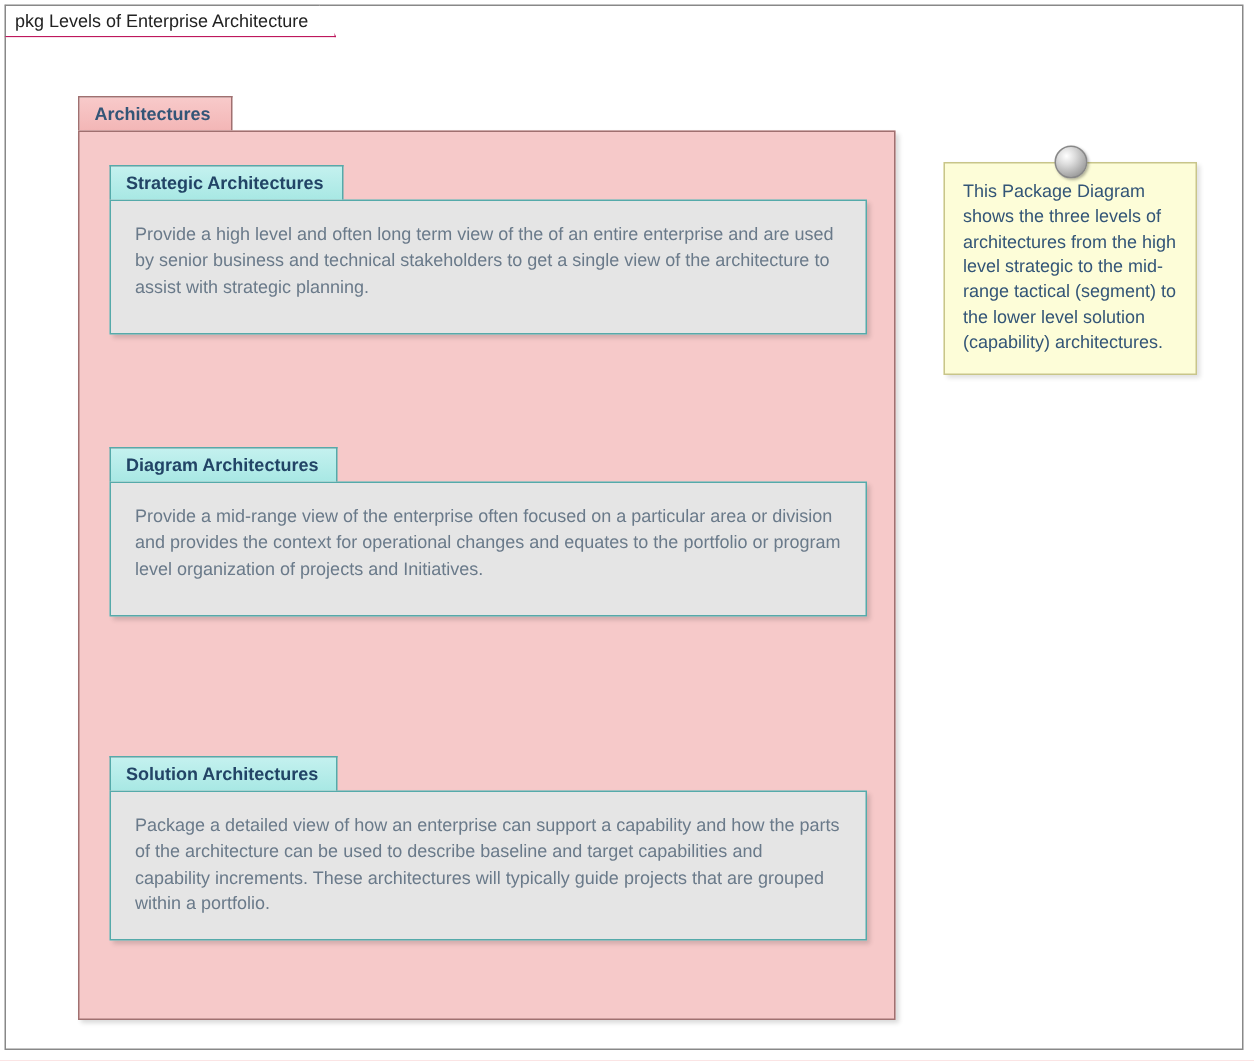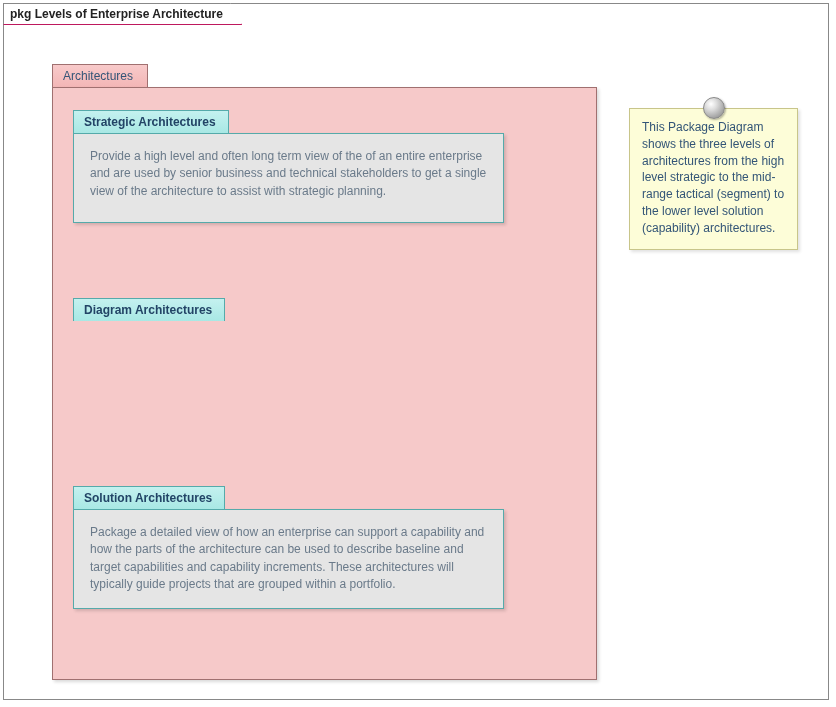--- a/index.html
+++ b/index.html
@@ -25,54 +25,54 @@
   }
   .frame-tab {
     position: absolute;
     top: -1px;
     left: -1px;
     padding: 3px 8px 3px 6px;
     border: 1px solid #be185d;
     border-top: 1px solid #888;
     border-left: 1px solid #888;
     background: #fff;
-    font-weight: bold;
+    font-weight: normal;
     color: #222;
     clip-path: polygon(0 0, calc(100% - 12px) 0, 100% 100%, 0 100%);
     padding-right: 18px;
   }
   .pkg-outer {
     position: absolute;
     left: 48px;
     top: 60px;
     width: 545px;
     height: 622px;
   }
   .pkg-tab {
     position: relative;
     display: inline-block;
     background: linear-gradient(#f8caca, #f3b6b6);
     border: 1px solid #a07070;
     border-bottom: none;
     padding: 4px 14px 4px 10px;
     color: #357;
-    font-weight: 400;
+    font-weight: 700;
   }
   .pkg-body {
     background: #f6c9c9;
     border: 1px solid #a07070;
     width: 100%;
     height: 593px;
     position: relative;
     box-shadow: 2px 2px 3px rgba(0,0,0,0.15);
   }
   .inner-pkg {
     position: absolute;
     left: 20px;
-    width: 431px;
+    width: 505px;
   }
   .inner-pkg .inner-tab {
     display: inline-block;
     background: linear-gradient(#c4f1ef, #a8e8e4);
     border: 1px solid #5aa;
     border-bottom: none;
     padding: 4px 12px 4px 10px;
     color: #246;
     font-weight: 600;
   }
@@ -80,21 +80,21 @@
     background: #e5e5e5;
     border: 1px solid #5aa;
     padding: 14px 16px;
     color: #6a7a8a;
     line-height: 1.45;
     box-shadow: 2px 2px 3px rgba(0,0,0,0.15);
     min-height: 90px;
   }
   .pkg1 { top: 22px; }
   .pkg2 { top: 210px; }
-  .pkg3 { top: 398px; }
+  .pkg3 { top: 416px; }
   .note {
     position: absolute;
     left: 625px;
     top: 104px;
     width: 169px;
     background: #fdfdd8;
     border: 1px solid #c8c58a;
     padding: 10px 12px 12px 12px;
     color: #357;
     line-height: 1.4;
@@ -133,20 +133,23 @@
         </div>
         <div class="inner-body">
           <span>Provide a high level and often long term view of the of an entire enterprise and are used by senior business and technical stakeholders to get a single view of the architecture to assist with strategic planning.</span>
         </div>
       </div>
 
       <div class="inner-pkg pkg2">
         <div class="inner-tab">
           <span>Diagram Architectures</span>
         </div>
+        <div class="inner-body">
+          <span>Provide a mid-range view of the enterprise often focused on a particular area or division and provides the context for operational changes and equates to the portfolio or program level organization of projects and Initiatives.</span>
+        </div>
       </div>
 
       <div class="inner-pkg pkg3">
         <div class="inner-tab">
           <span>Solution Architectures</span>
         </div>
         <div class="inner-body">
           <span>Package a detailed view of how an enterprise can support a capability and how the parts of the architecture can be used to describe baseline and target capabilities and capability increments. These architectures will typically guide projects that are grouped within a portfolio.</span>
         </div>
       </div>

